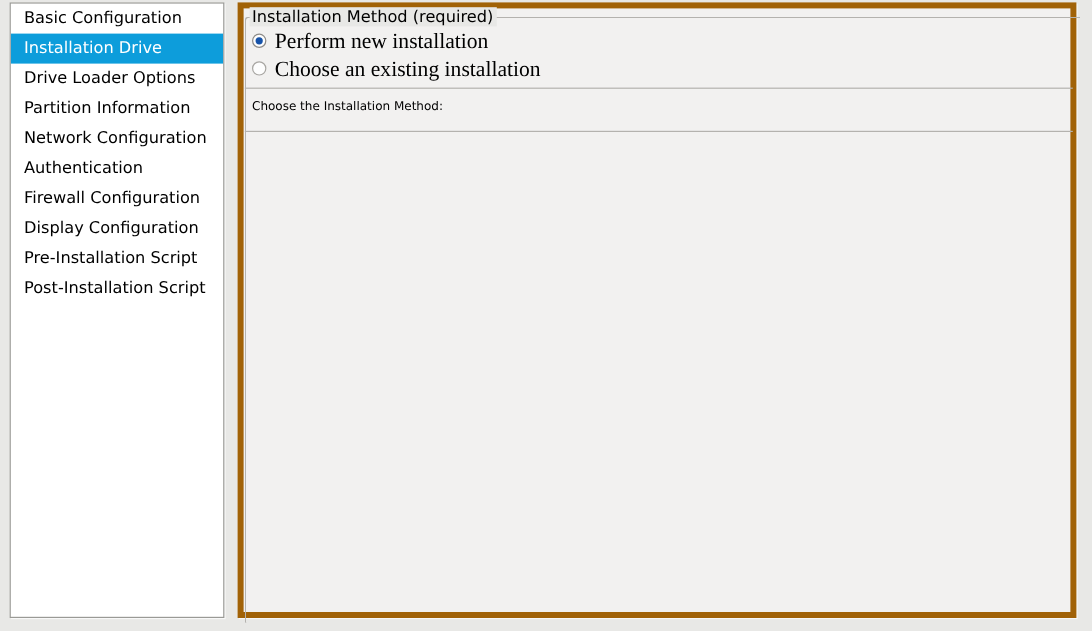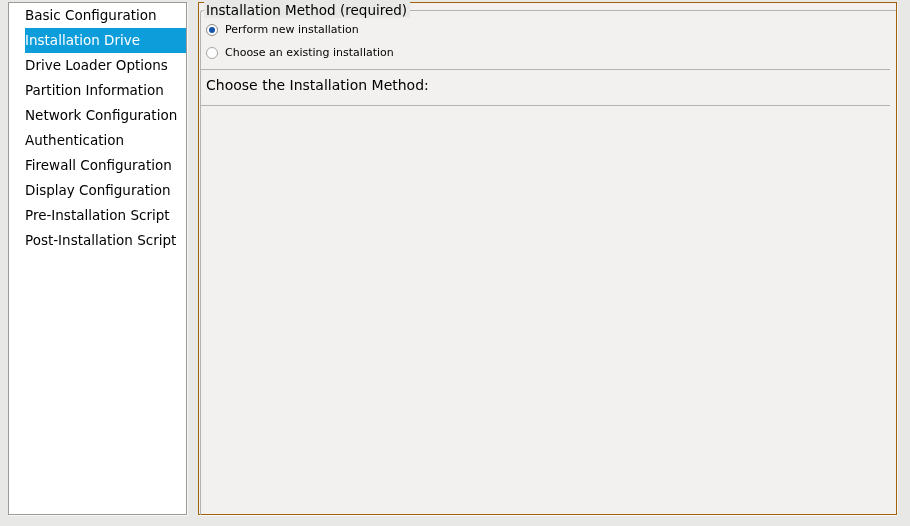--- a/index.html
+++ b/index.html
@@ -32,42 +32,41 @@
   }
   #sidebar-list {
     position: absolute;
     left: 0;
     top: 0;
     right: 0;
   }
   .sidebar-item {
     height: 25px;
     line-height: 25px;
-    padding-left: 0;
+    padding-left: 11px;
     font-size: 13.5px;
     color: #000000;
     white-space: nowrap;
     overflow: hidden;
     cursor: default;
-    margin-left: 16px;
   }
   .sidebar-item.selected {
     background: #0d9ddb;
     color: #ffffff;
   }
 
   
   #content-panel {
     position: absolute;
     left: 198px;
     top: 2px;
     width: 699px;
     height: 513px;
     background: #f2f1f0;
-    border: 1px solid #a16207;
+    border: 5px solid #a16207;
     box-sizing: border-box;
     box-shadow: 1px 1px 0 rgba(255,255,255,0.7);
   }
 
   
   #groupbox {
     position: absolute;
     left: 0px;
     top: 0px;
     width: 699px;
@@ -134,37 +133,38 @@
     content: "";
     position: absolute;
     left: 2px;
     top: 2px;
     width: 6px;
     height: 6px;
     border-radius: 50%;
     background: #1652a8;
   }
   .radio-label {
-    font-size: 11px;
+    font-size: 18px;
     line-height: 16px;
     white-space: nowrap;
+    font-family: Liberation Serif, serif;
   }
 
   .separator {
     height: 1px;
     background: #b4b2ae;
     margin: 5px 8px 5px 0px;
     width: 690px;
   }
 
   .section-caption {
     padding-left: 6px;
     height: 21px;
     line-height: 21px;
-    font-size: 14px;
+    font-size: 10px;
     white-space: nowrap;
   }
   #tail-spacer {
     height: 4px;
   }
 </style>
 </head>
 <body>
 
 <div id="sidebar-frame">

